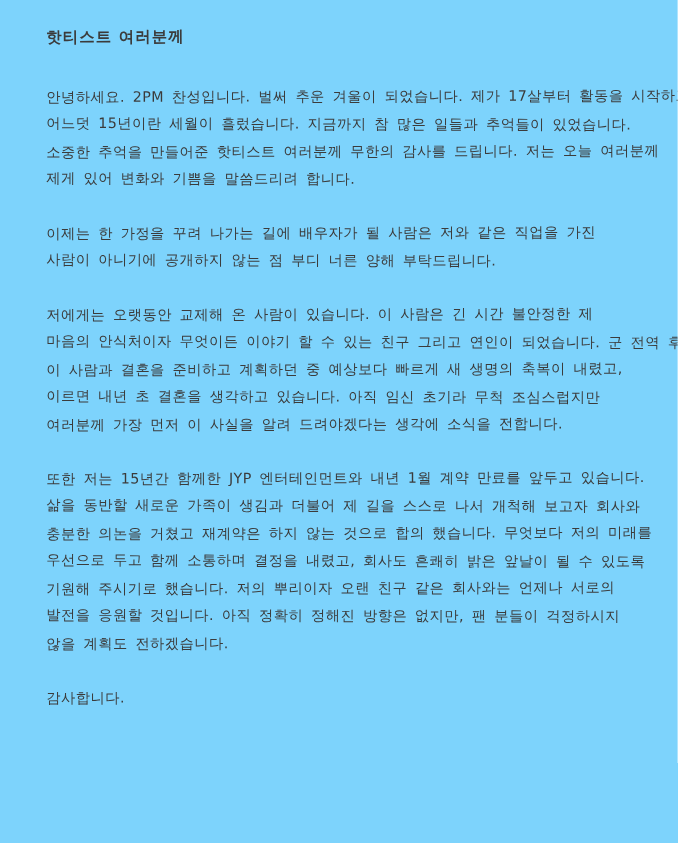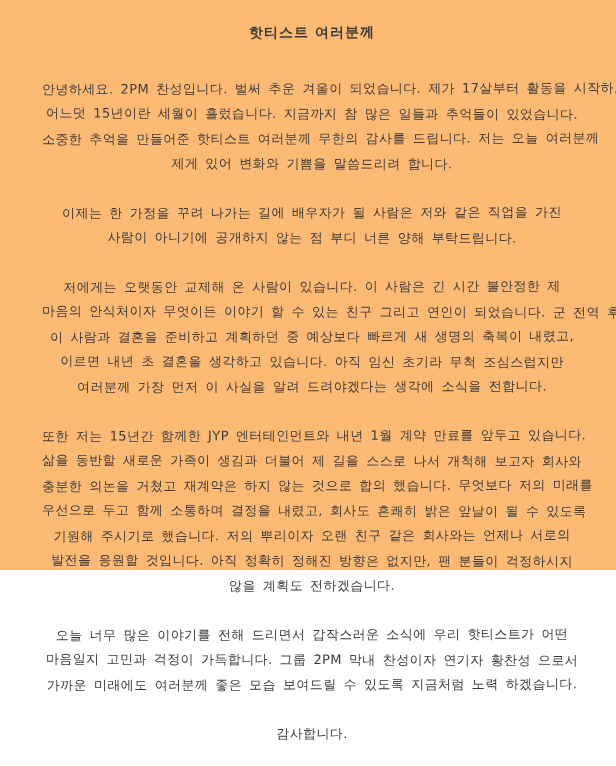--- a/index.html
+++ b/index.html
@@ -10,24 +10,23 @@
   body {
     width: 616px;
     height: 766px;
     overflow: hidden;
     font-family: "DejaVu Sans", sans-serif;
     color: #3b3b3b;
   }
   .letter {
     box-sizing: border-box;
     width: 616px;
-    height: 570px;
+    height: 766px;
     padding: 24px 34px 20px 42px;
-    background: #fdba74;
-    text-align: center;
+    background: #7dd3fc;
   }
   .letter-title {
     font-size: 14px;
     font-weight: bold;
     letter-spacing: 1px;
     margin-bottom: 34px;
     transform: rotate(-0.3deg);
   }
   .paragraph {
     margin-bottom: 24px;
@@ -80,21 +79,16 @@
   <div class="paragraph">
     <div class="line">또한 저는 15년간 함께한 JYP 엔터테인먼트와 내년 1월 계약 만료를 앞두고 있습니다.</div>
     <div class="line">삶을 동반할 새로운 가족이 생김과 더불어 제 길을 스스로 나서 개척해 보고자 회사와</div>
     <div class="line">충분한 의논을 거쳤고 재계약은 하지 않는 것으로 합의 했습니다. 무엇보다 저의 미래를</div>
     <div class="line">우선으로 두고 함께 소통하며 결정을 내렸고, 회사도 흔쾌히 밝은 앞날이 될 수 있도록</div>
     <div class="line">기원해 주시기로 했습니다. 저의 뿌리이자 오랜 친구 같은 회사와는 언제나 서로의</div>
     <div class="line">발전을 응원할 것입니다. 아직 정확히 정해진 방향은 없지만, 팬 분들이 걱정하시지</div>
     <div class="line">않을 계획도 전하겠습니다.</div>
   </div>
 
-  <div class="paragraph">
-    <div class="line">오늘 너무 많은 이야기를 전해 드리면서 갑작스러운 소식에 우리 핫티스트가 어떤</div>
-    <div class="line">마음일지 고민과 걱정이 가득합니다. 그룹 2PM 막내 찬성이자 연기자 황찬성 으로서</div>
-    <div class="line">가까운 미래에도 여러분께 좋은 모습 보여드릴 수 있도록 지금처럼 노력 하겠습니다.</div>
-  </div>
 
   <div class="signature">감사합니다.</div>
 
 </div>
 
 </body></html>

